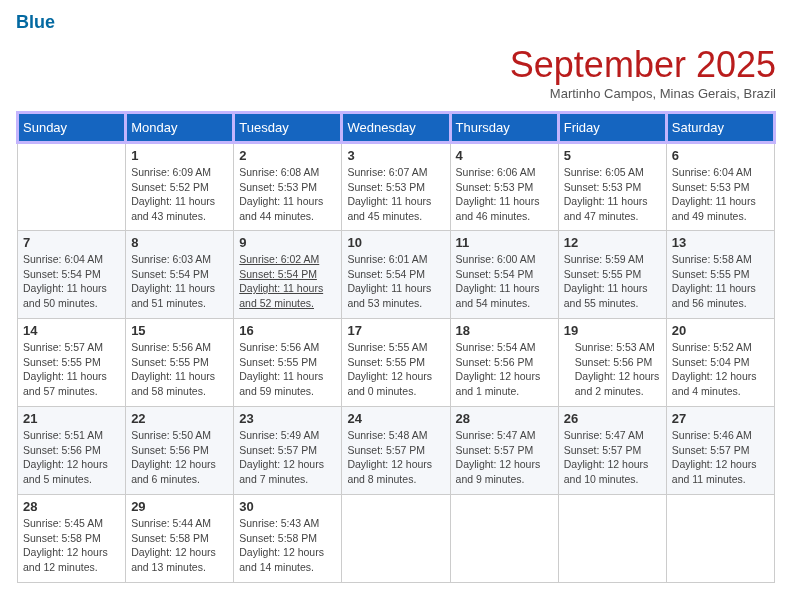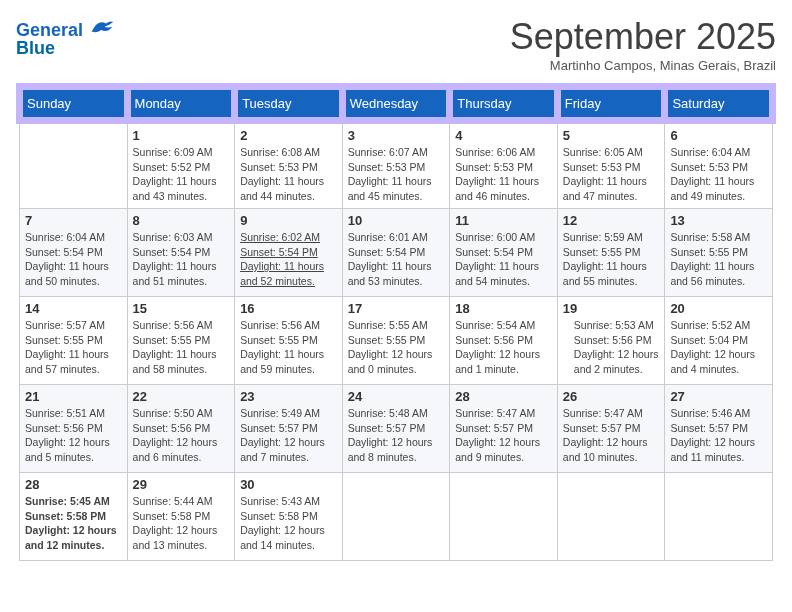--- a/index.html
+++ b/index.html
@@ -32,39 +32,40 @@
     .logo-icon {
       width: 24px;
       height: 20px;
       margin-left: 2px;
     }
     .title-block {
       text-align: right;
     }
     .month-title {
       font-size: 36px;
-      color: #404040;
+      color: #b91c1c;
       font-weight: normal;
+      margin-top: 28px;
     }
     .subtitle {
       font-size: 13px;
       color: #555;
     }
     .calendar {
       width: 100%;
       border-collapse: collapse;
       border: 1px solid #ccc;
     }
     .calendar th {
       background: #1565c0;
       color: #fff;
       font-size: 13px;
       padding: 6px 4px;
       text-align: left;
-      border: 7px solid #c4b5fd;
+      border: 3px solid #c4b5fd;
       font-weight: normal;
     }
     .calendar td {
       vertical-align: top;
       border: 1px solid #ccc;
       padding: 4px 5px;
       font-size: 11px;
       color: #333;
       height: 88px;
       width: calc(100% / 7);
@@ -92,28 +93,20 @@
     .calendar thead tr th {
       background: #1565c0;
     }
   </style>
 </head>
 <body>
 
 <div class="header">
   <div class="logo">
     <div>
-      <div style="display:flex;align-items:center;">
-        <div class="logo-text">
-          <span>General</span>
-          <svg class="logo-icon" viewBox="0 0 30 22" fill="none" xmlns="http://www.w3.org/2000/svg">
-            <path d="M2 18 Q10 2 20 8 Q25 4 29 6 Q24 10 18 12 Q22 14 28 12 Q22 20 14 16 Q10 20 2 18Z" fill="#1565c0"></path>
-          </svg>
-        </div>
-      </div>
       <div style="font-size:18px;font-weight:bold;color:#0369a1;margin-top:-4px;">Blue</div>
     </div>
   </div>
   <div class="title-block">
     <div class="month-title">September 2025</div>
     <div class="subtitle">Martinho Campos, Minas Gerais, Brazil</div>
   </div>
 </div>
 
 <table class="calendar">
@@ -323,21 +316,21 @@
           <span class="day-num">27</span>
           <div class="day-info" style="white-space: pre-line;">Sunrise: 5:46 AM
 Sunset: 5:57 PM
 Daylight: 12 hours
 and 11 minutes.</div>
         </td>
       </tr>
       <tr>
         <td>
           <span class="day-num">28</span>
-          <div class="day-info" style="white-space: pre-line; font-weight: bold;">Sunrise: 5:45 AM
+          <div class="day-info" style="white-space: pre-line;">Sunrise: 5:45 AM
 Sunset: 5:58 PM
 Daylight: 12 hours
 and 12 minutes.</div>
         </td>
         <td>
           <span class="day-num">29</span>
           <div class="day-info" style="white-space: pre-line;">Sunrise: 5:44 AM
 Sunset: 5:58 PM
 Daylight: 12 hours
 and 13 minutes.</div>

